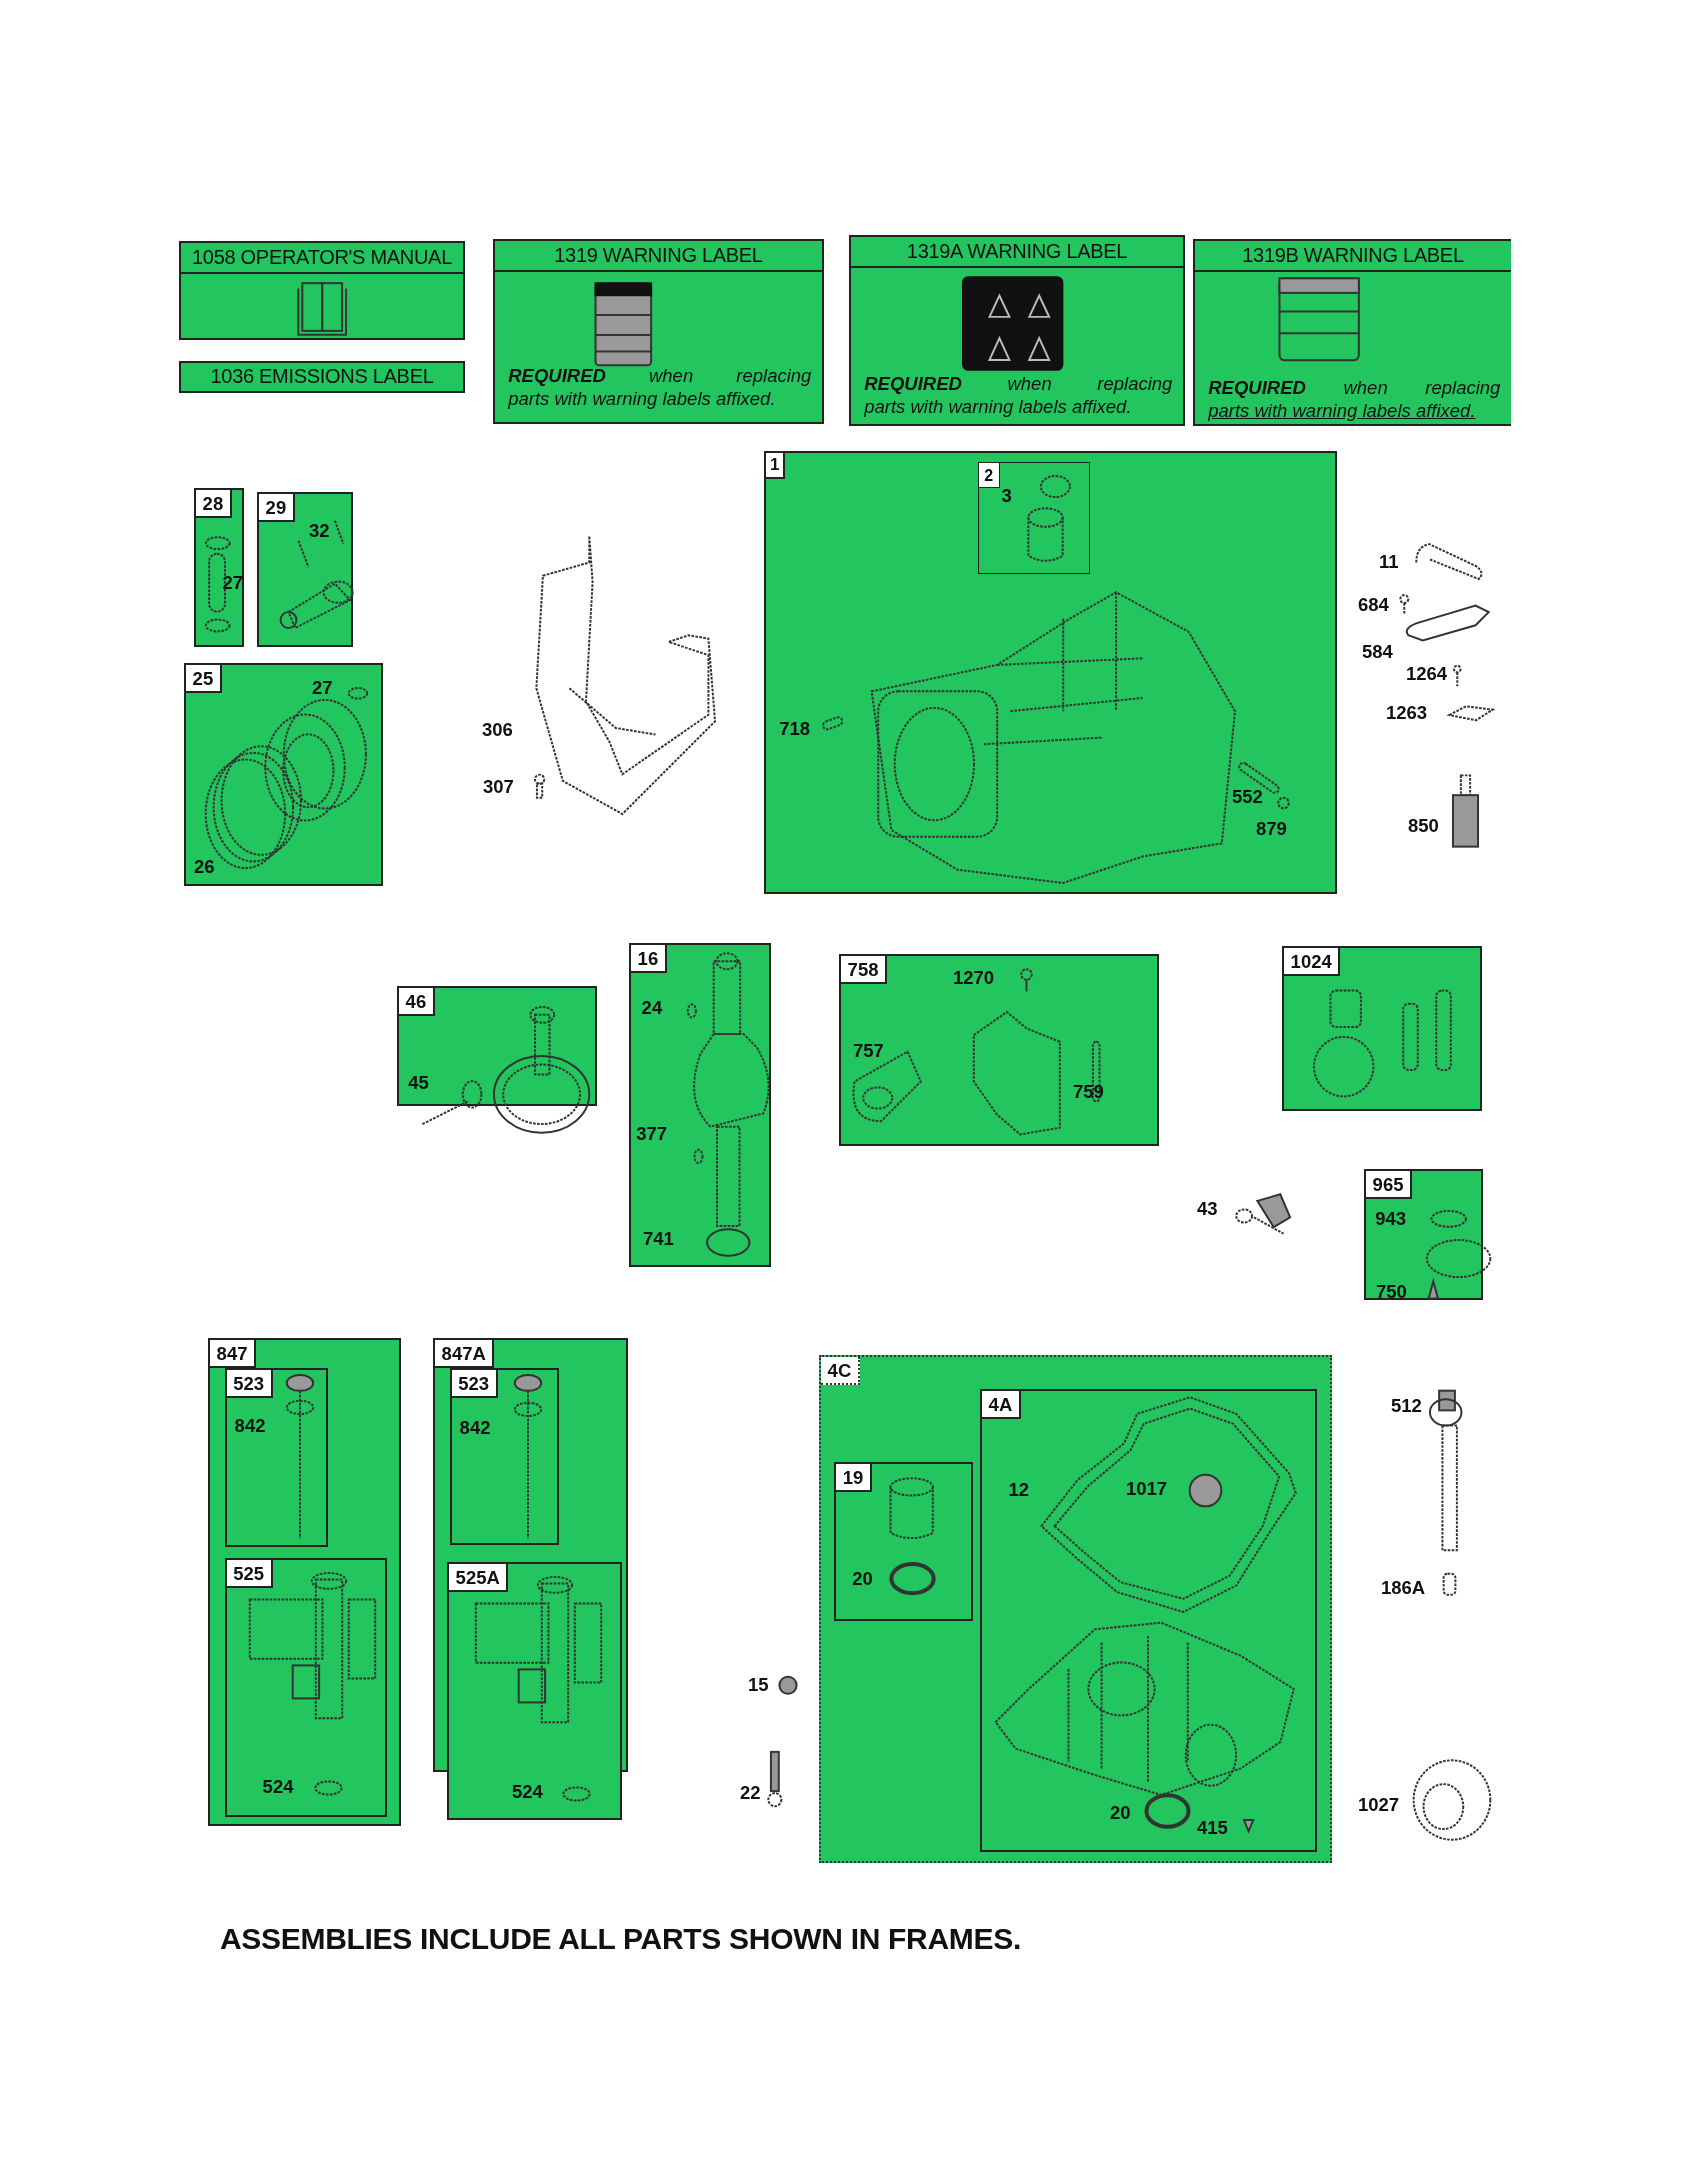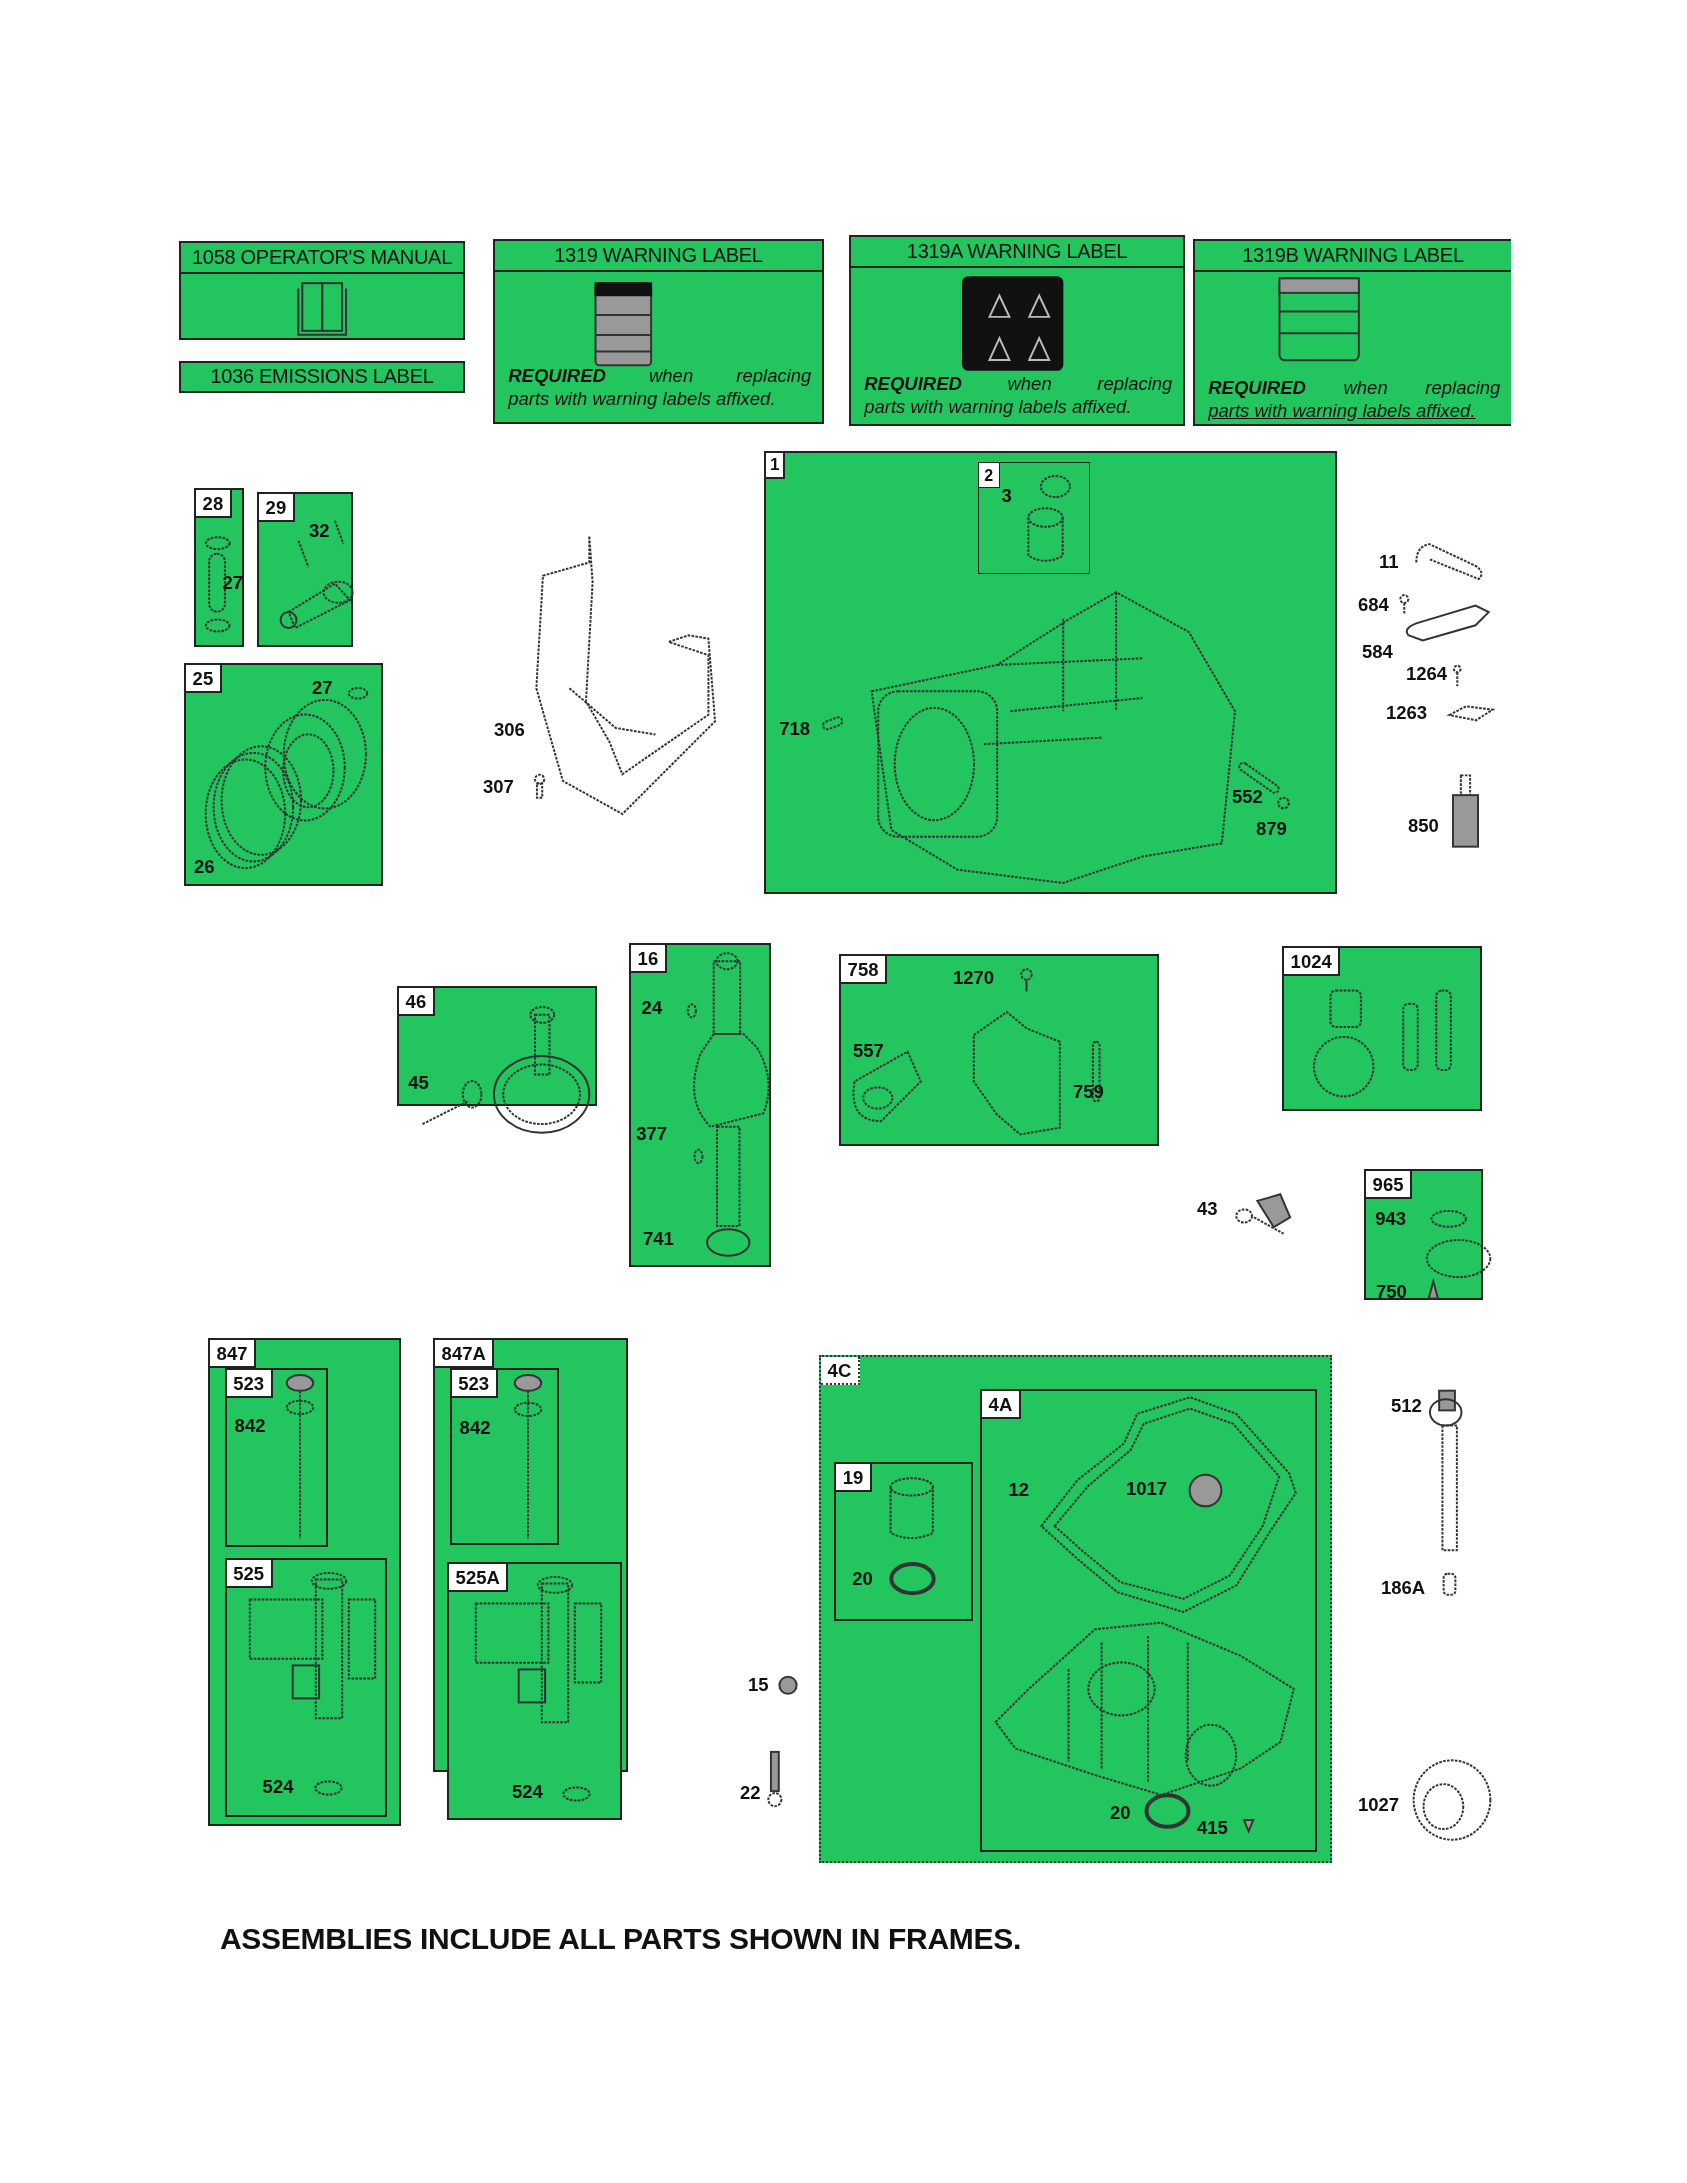--- a/index.html
+++ b/index.html
@@ -125,21 +125,21 @@
       <ellipse cx="82" cy="180" rx="60" ry="82"></ellipse>
       <ellipse cx="94" cy="170" rx="60" ry="82"></ellipse>
   </svg>
   <div class="callout" style="left:8px;top:192px;">26</div>
 </div>
 
 <svg class="part" style="left:523px;top:536px;" width="212" height="278" viewBox="0 0 320 420">
   <path d="M30 60 L100 40 L100 0 L105 70 L95 250 L130 310 L150 360 L280 270 L280 180 L220 160 L250 150 L280 155 L290 280 L150 420 L60 370 L20 230 L30 60 Z"></path>
   <path d="M70 230 L140 290 L200 300"></path>
 </svg>
-<div class="callout" style="left:482px;top:720px;margin-left:12px;">306</div>
+<div class="callout" style="left:482px;top:720px;">306</div>
 <div class="callout" style="left:483px;top:777px;">307</div>
 <svg class="part" style="left:533px;top:774px;" width="13.2" height="26.5" viewBox="0 0 20 40">
     <circle cx="10" cy="8" r="7"></circle>
     <rect x="6" y="14" width="8" height="22"></rect>
   </svg>
 
 <div class="frame" style="left:764px;top:451px;width:573px;height:443px;">
   <div class="tag" style="padding:1.3px 4px;font-size:17px;">1</div>
   <div class="frame" style="left:212px;top:9.3px;width:112px;height:112px;border-width:1.3px;">
     <div class="tag" style="font-size:16px;padding:1.3px 5.3px;border-width:1.3px;">2</div>
@@ -225,21 +225,21 @@
   </svg>
 </div>
 
 <div class="frame" style="left:839px;top:954px;width:320px;height:192px;">
   <div class="tag">758</div>
   <div class="callout" style="left:112px;top:12px;">1270</div>
   <svg class="part" style="left:177px;top:13.2px;" width="17" height="24" viewBox="0 0 26 36">
       <circle cx="13" cy="8" r="8"></circle>
       <line class="solid" x1="13" y1="16" x2="13" y2="34"></line>
     </svg>
-  <div class="callout" style="left:12px;top:85px;">557</div>
+  <div class="callout" style="left:12px;top:85px;">757</div>
   <svg class="part" style="left:6.6px;top:46px;" width="278" height="139" viewBox="0 0 420 210">
     <path d="M10 120 Q0 180 50 180 L110 120 L90 75 Z"></path>
       <ellipse cx="45" cy="145" rx="22" ry="16"></ellipse>
     <path d="M190 50 L240 15 L270 40 L320 60 L320 190 L260 200 L225 170 L190 120 Z"></path>
     <rect x="370" y="60" width="10" height="90" rx="5"></rect>
   </svg>
   <div class="callout" style="left:232px;top:126px;">759</div>
 </div>
 
 <div class="frame" style="left:1282px;top:946px;width:200px;height:165px;">

